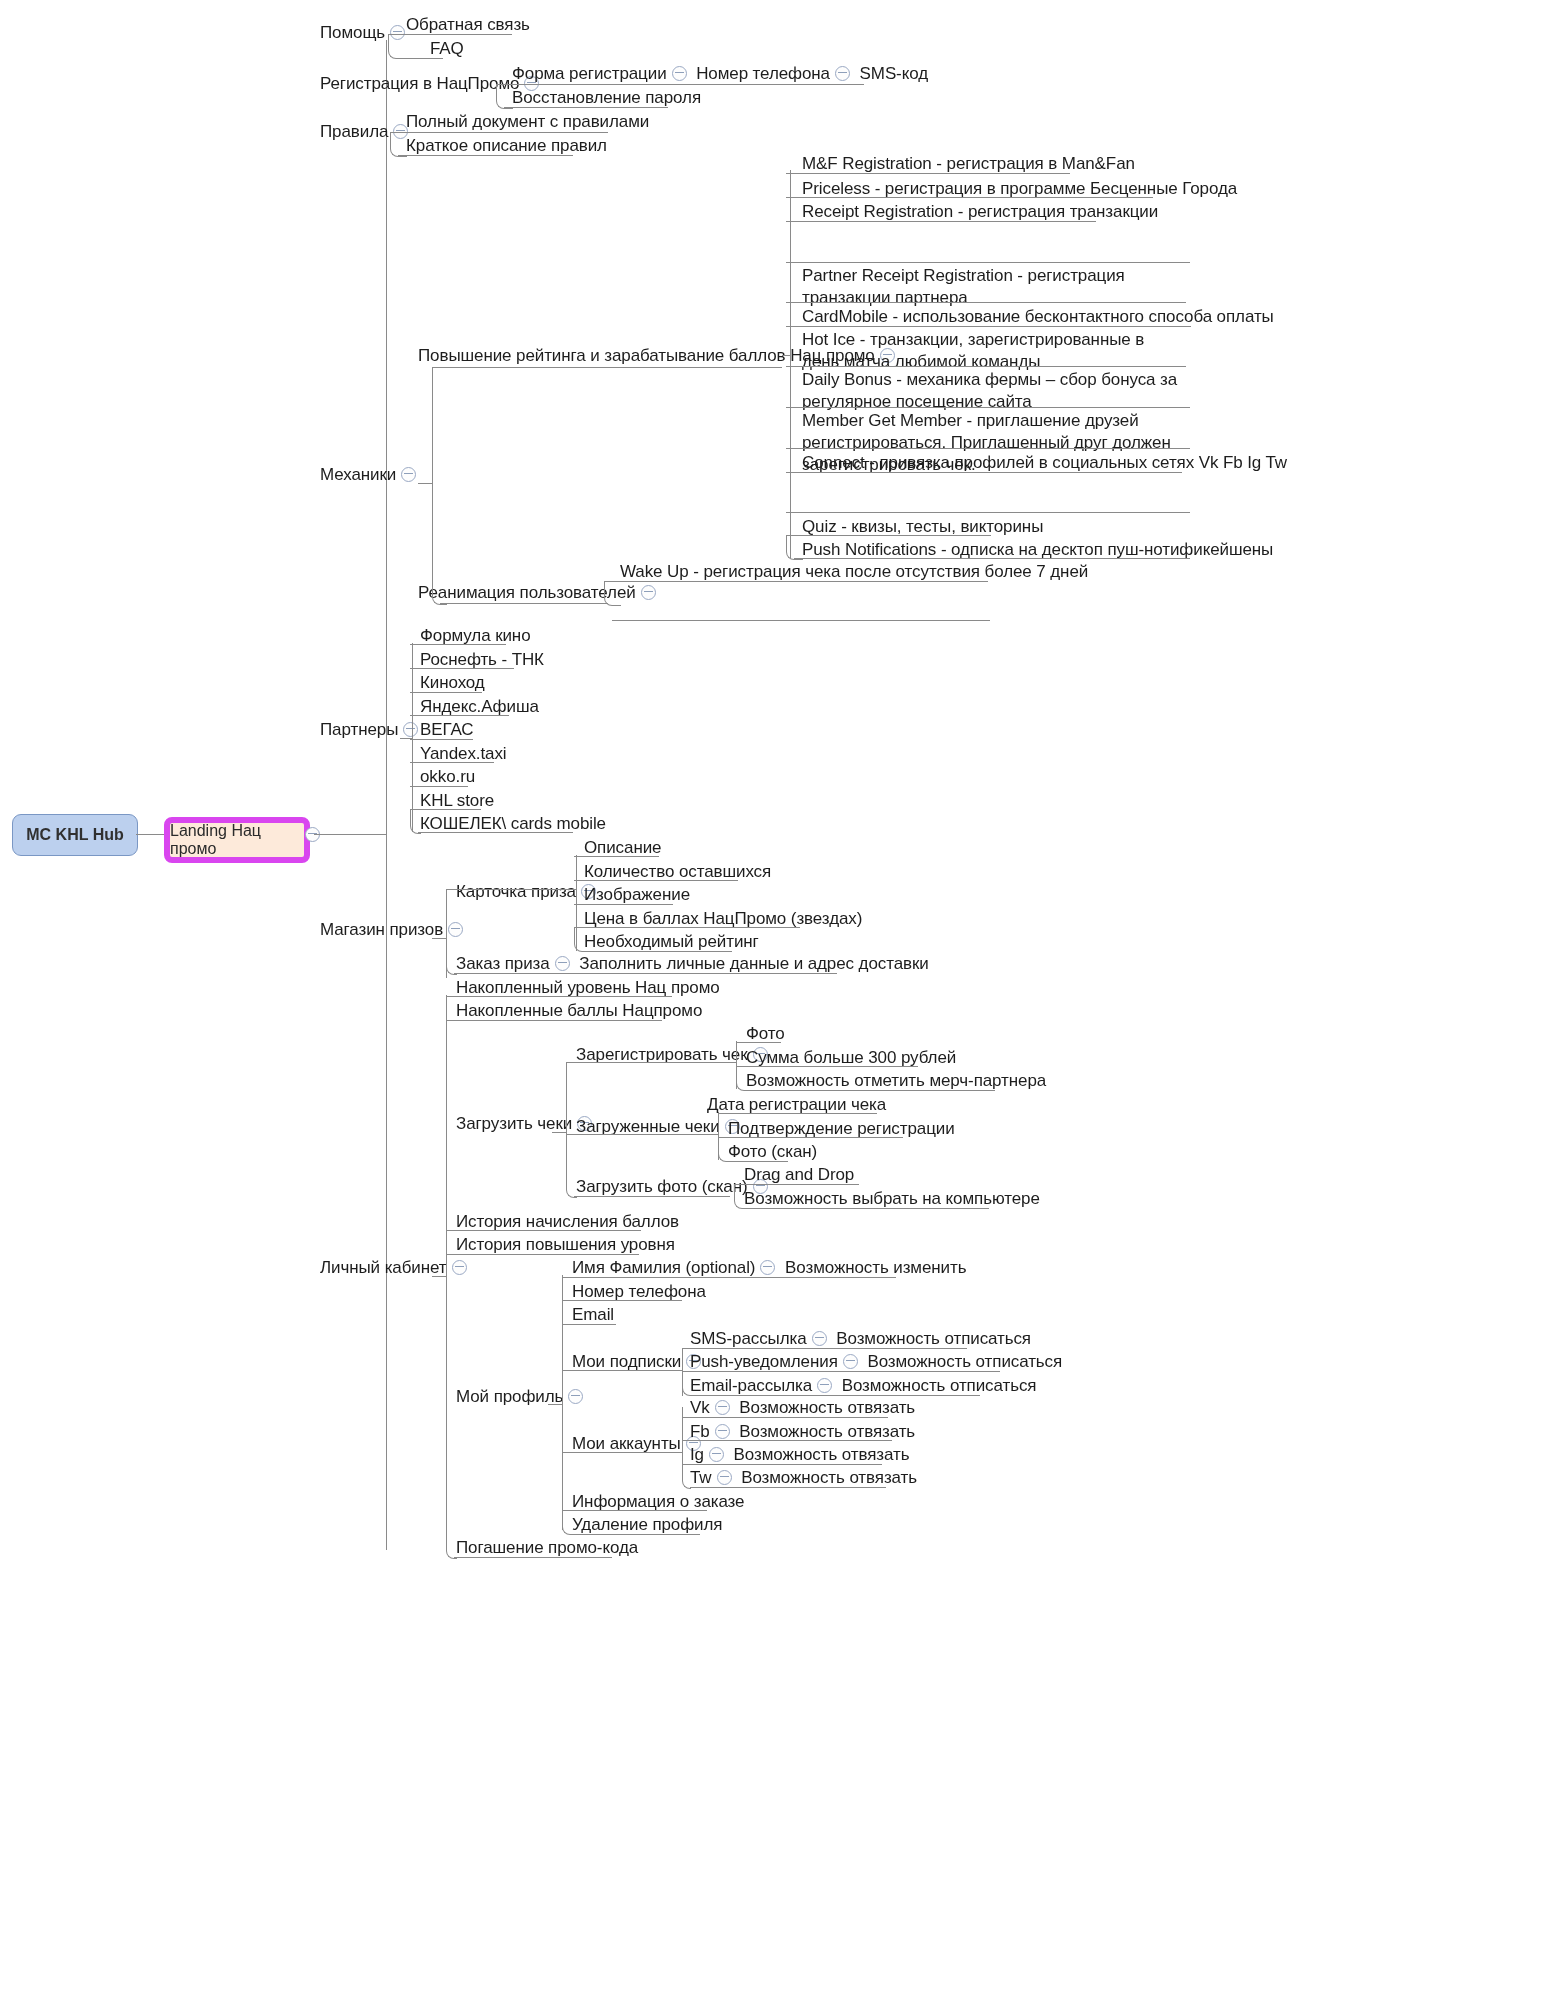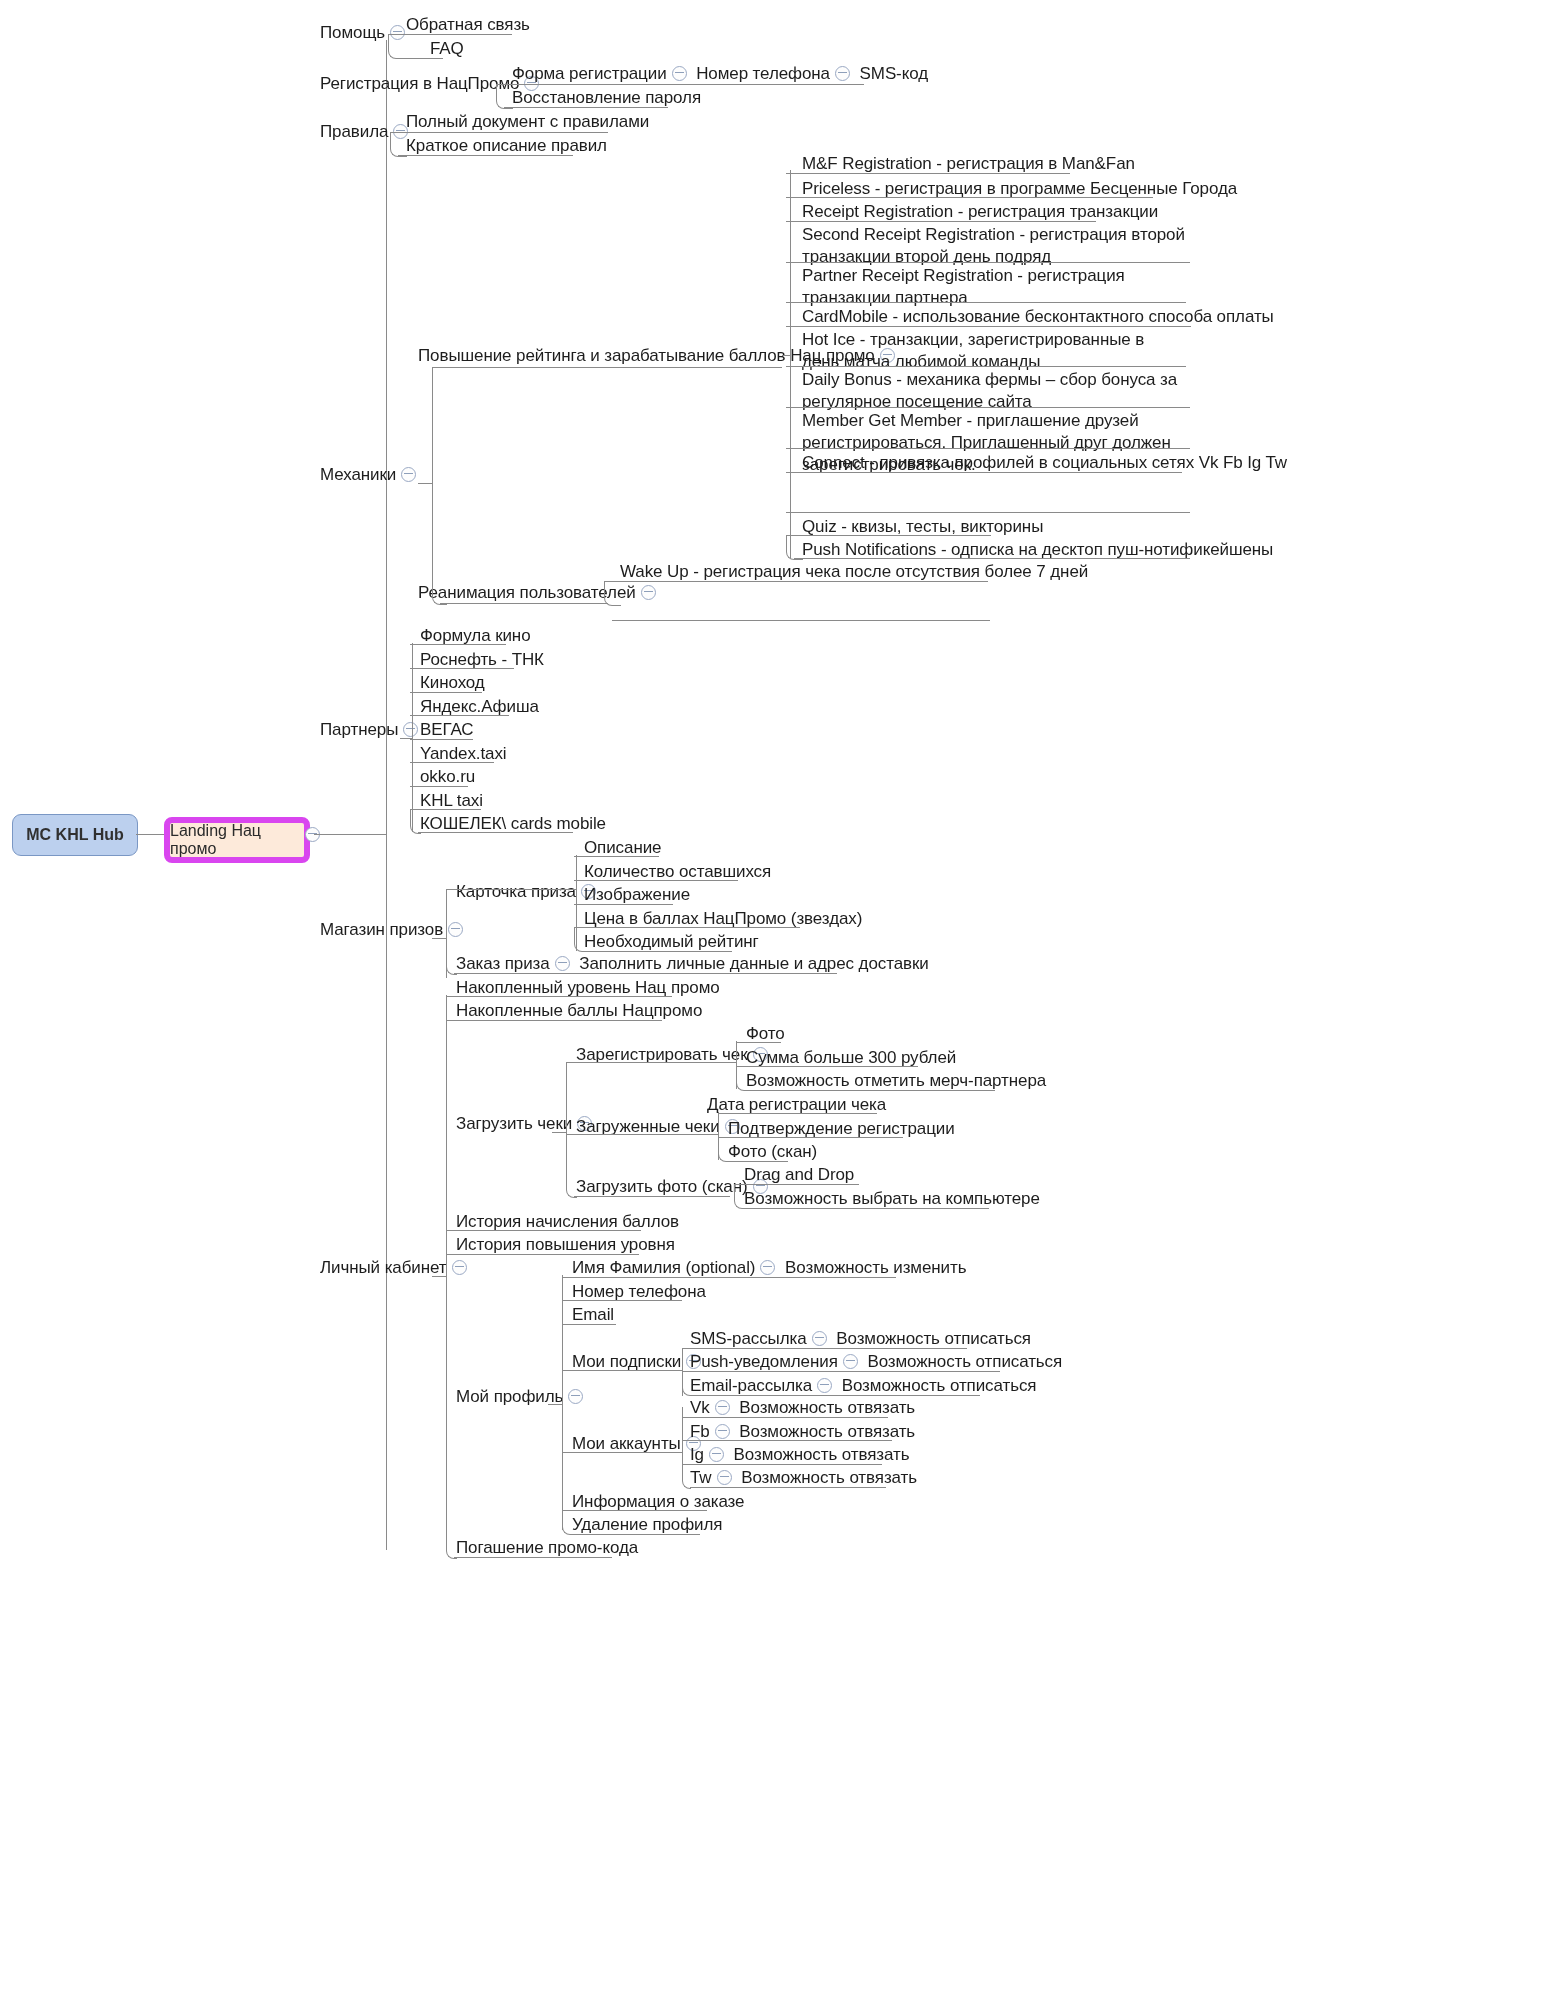--- a/index.html
+++ b/index.html
@@ -170,23 +170,20 @@
   <div class="node" style="left:802px;top:177px;">
     <span class="txt">Priceless - регистрация в программе Бесценные Города</span>
   </div>
   <div class="ul" style="left:786px;top:197px;width:367px;"></div>
 
   <div class="node" style="left:802px;top:200px;">
     <span class="txt">Receipt Registration - регистрация транзакции</span>
   </div>
   <div class="ul" style="left:786px;top:221px;width:310px;"></div>
 
-  <div class="node wrap" style="left:802px;top:224px;width:390px;">
-    <span class="txt">Second Receipt Registration - регистрация второй транзакции второй день подряд</span>
-  </div>
   <div class="ul" style="left:786px;top:262px;width:404px;"></div>
 
   <div class="node wrap" style="left:802px;top:265px;width:360px;">
     <span class="txt">Partner Receipt Registration - регистрация транзакции партнера</span>
   </div>
   <div class="ul" style="left:786px;top:302px;width:400px;"></div>
 
   <div class="node" style="left:802px;top:305px;">
     <span class="txt">CardMobile -  использование бесконтактного способа оплаты</span>
   </div>
@@ -274,21 +271,21 @@
     <span class="txt">Yandex.taxi</span>
   </div>
   <div class="ul" style="left:410px;top:762px;width:84px;"></div>
 
   <div class="node" style="left:420px;top:765px;">
     <span class="txt">okko.ru</span>
   </div>
   <div class="ul" style="left:410px;top:786px;width:58px;"></div>
 
   <div class="node" style="left:420px;top:789px;">
-    <span class="txt">KHL taxi</span>
+    <span class="txt">KHL store</span>
   </div>
   <div class="ul" style="left:410px;top:809px;width:71px;"></div>
 
   <div class="node" style="left:420px;top:812px;">
     <span class="txt">КОШЕЛЕК\ cards mobile</span>
   </div>
   <div class="elbow" style="left:410px;top:809px;width:10px;height:24px;"></div>
   <div class="ul" style="left:418px;top:832px;width:155px;"></div>
 
   <div class="node" style="left:320px;top:918px;">

